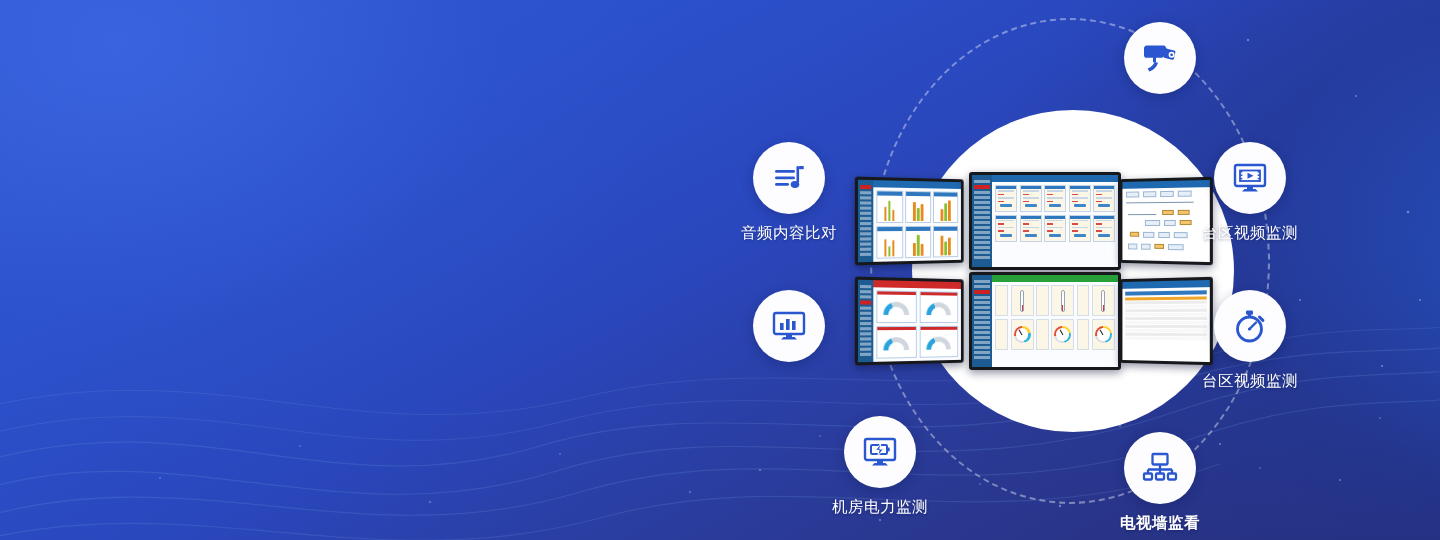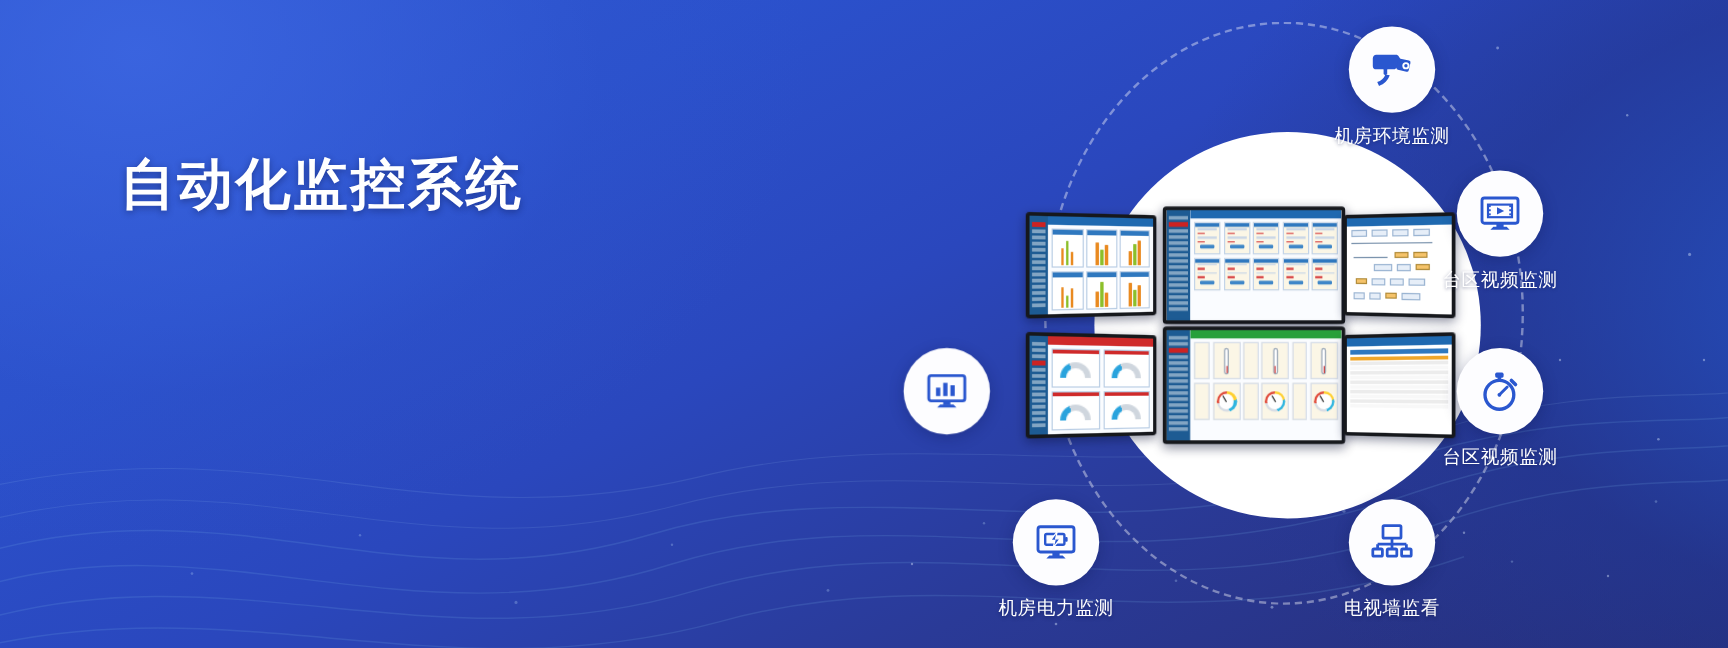--- a/index.html
+++ b/index.html
@@ -73,21 +73,21 @@
   }
 
   
   .n-signal  { left:105px; top:22px;  }
   .n-audio   { left:14px;  top:142px; }
   .n-trans   { left:14px;  top:290px; }
   .n-power   { left:105px; top:416px; }
   .n-cctv    { left:385px; top:22px;  }
   .n-video   { left:475px; top:142px;font-family:Liberation Serif, serif; }
   .n-clock   { left:475px; top:290px; }
-  .n-wall    { left:385px; top:416px; }
+  .n-wall    { left:385px; top:432px;font-weight:bold; }
 
   
   .wall { position:absolute; left:155px; top:172px; width:358px; height:200px; }
   .mon {
     position:absolute;
     background:#16181c;
     border:3px solid #16181c;
     border-radius:3px;
     box-shadow:0 3px 9px rgba(8,16,50,.45);
     overflow:hidden;
@@ -192,21 +192,20 @@
         <circle cx="1340" cy="480" r="1"></circle>
       <circle cx="760" cy="470" r="1"></circle>
         <circle cx="880" cy="520" r="1.1"></circle>
       <circle cx="1420" cy="300" r="1"></circle>
         <circle cx="1180" cy="60" r="1"></circle>
     </g>
   </svg>
 </div>
 
 <div class="left-col">
-  <h1 class="title">自动化监控系统</h1>
 </div>
 
 <div class="stage">
 
   <div class="dash-ring"></div>
   <div class="white-circle"></div>
 
   <div class="wall">
 
     <div class="mon" style="left:0px; top:6px; width:112px; height:86px; transform:perspective(420px) rotateY(14deg);">
@@ -540,20 +539,33 @@
             <div class="trow alt"></div>
             <div class="trow"></div>
             <div class="trow alt"></div>
           </div>
         </div>
       </div>
     </div>
   </div>
 
 
+  <div class="node n-audio">
+    <div class="bubble">
+      <svg width="40" height="40" viewBox="0 0 40 40" fill="#2a57cf">
+        <rect x="6" y="12" width="20" height="2.8" rx="1.4"></rect>
+        <rect x="6" y="18.5" width="20" height="2.8" rx="1.4"></rect>
+        <rect x="6" y="25" width="14" height="2.8" rx="1.4"></rect>
+        <rect x="27.5" y="8" width="2.6" height="17" rx="1.3"></rect>
+        <path d="M30.1 8h4.6v3.2h-4.6z"></path>
+        <ellipse cx="26" cy="26.5" rx="4.3" ry="3.4"></ellipse>
+      </svg>
+    </div>
+    <div class="lbl">音频内容比对</div>
+  </div>
 
   <div class="node n-trans">
     <div class="bubble">
       <svg width="40" height="40" viewBox="0 0 40 40" fill="none">
         <rect x="5" y="7" width="30" height="21" rx="2" stroke="#2a57cf" stroke-width="2.4"></rect>
         <rect x="11" y="17" width="3.6" height="7" fill="#2a57cf"></rect>
         <rect x="17" y="13" width="3.6" height="11" fill="#2a57cf"></rect>
         <rect x="23" y="15" width="3.6" height="9" fill="#2a57cf"></rect>
         <rect x="17" y="28" width="6" height="3.5" fill="#2a57cf"></rect>
         <path d="M12 33.5h16l-2.5-2.5h-11z" fill="#2a57cf"></path>
@@ -579,21 +591,20 @@
     <div class="bubble">
       <svg width="42" height="42" viewBox="0 0 42 42" fill="#2a57cf">
         <path d="M5 11.5c0-1.6 1.3-2.9 2.9-2.9h16.4c1 0 1.9.5 2.4 1.4l3.3 5.6-4.4 3.4-2.3 1.8H7.9A2.9 2.9 0 0 1 5 17.9z"></path>
         <rect x="26.5" y="11.5" width="10.5" height="9.5" rx="1.6" transform="rotate(13 26.5 11.5)"></rect>
         <circle cx="32.6" cy="17.8" r="3" fill="#fff"></circle>
         <circle cx="32.6" cy="17.8" r="1.4" fill="#2a57cf"></circle>
         <rect x="14" y="19.5" width="3" height="6" rx="1.2"></rect>
         <path d="M15.5 25c-1.2 3.2-3.6 5.4-6.8 6.4l1.5 3.2c4.4-1.4 7.5-4.6 8.9-8.8z"></path>
       </svg>
     </div>
-    <div class="lbl">机房环境监测</div>
   </div>
 
   <div class="node n-video">
     <div class="bubble">
       <svg width="40" height="40" viewBox="0 0 40 40" fill="none">
         <rect x="5" y="7" width="30" height="21" rx="2" stroke="#2a57cf" stroke-width="2.4"></rect>
         <rect x="10" y="12.5" width="20" height="10.5" stroke="#2a57cf" stroke-width="1.8"></rect>
         <g fill="#2a57cf">
           <rect x="10.5" y="13" width="1.8" height="1.6"></rect>
             <rect x="10.5" y="16.4" width="1.8" height="1.6"></rect>

